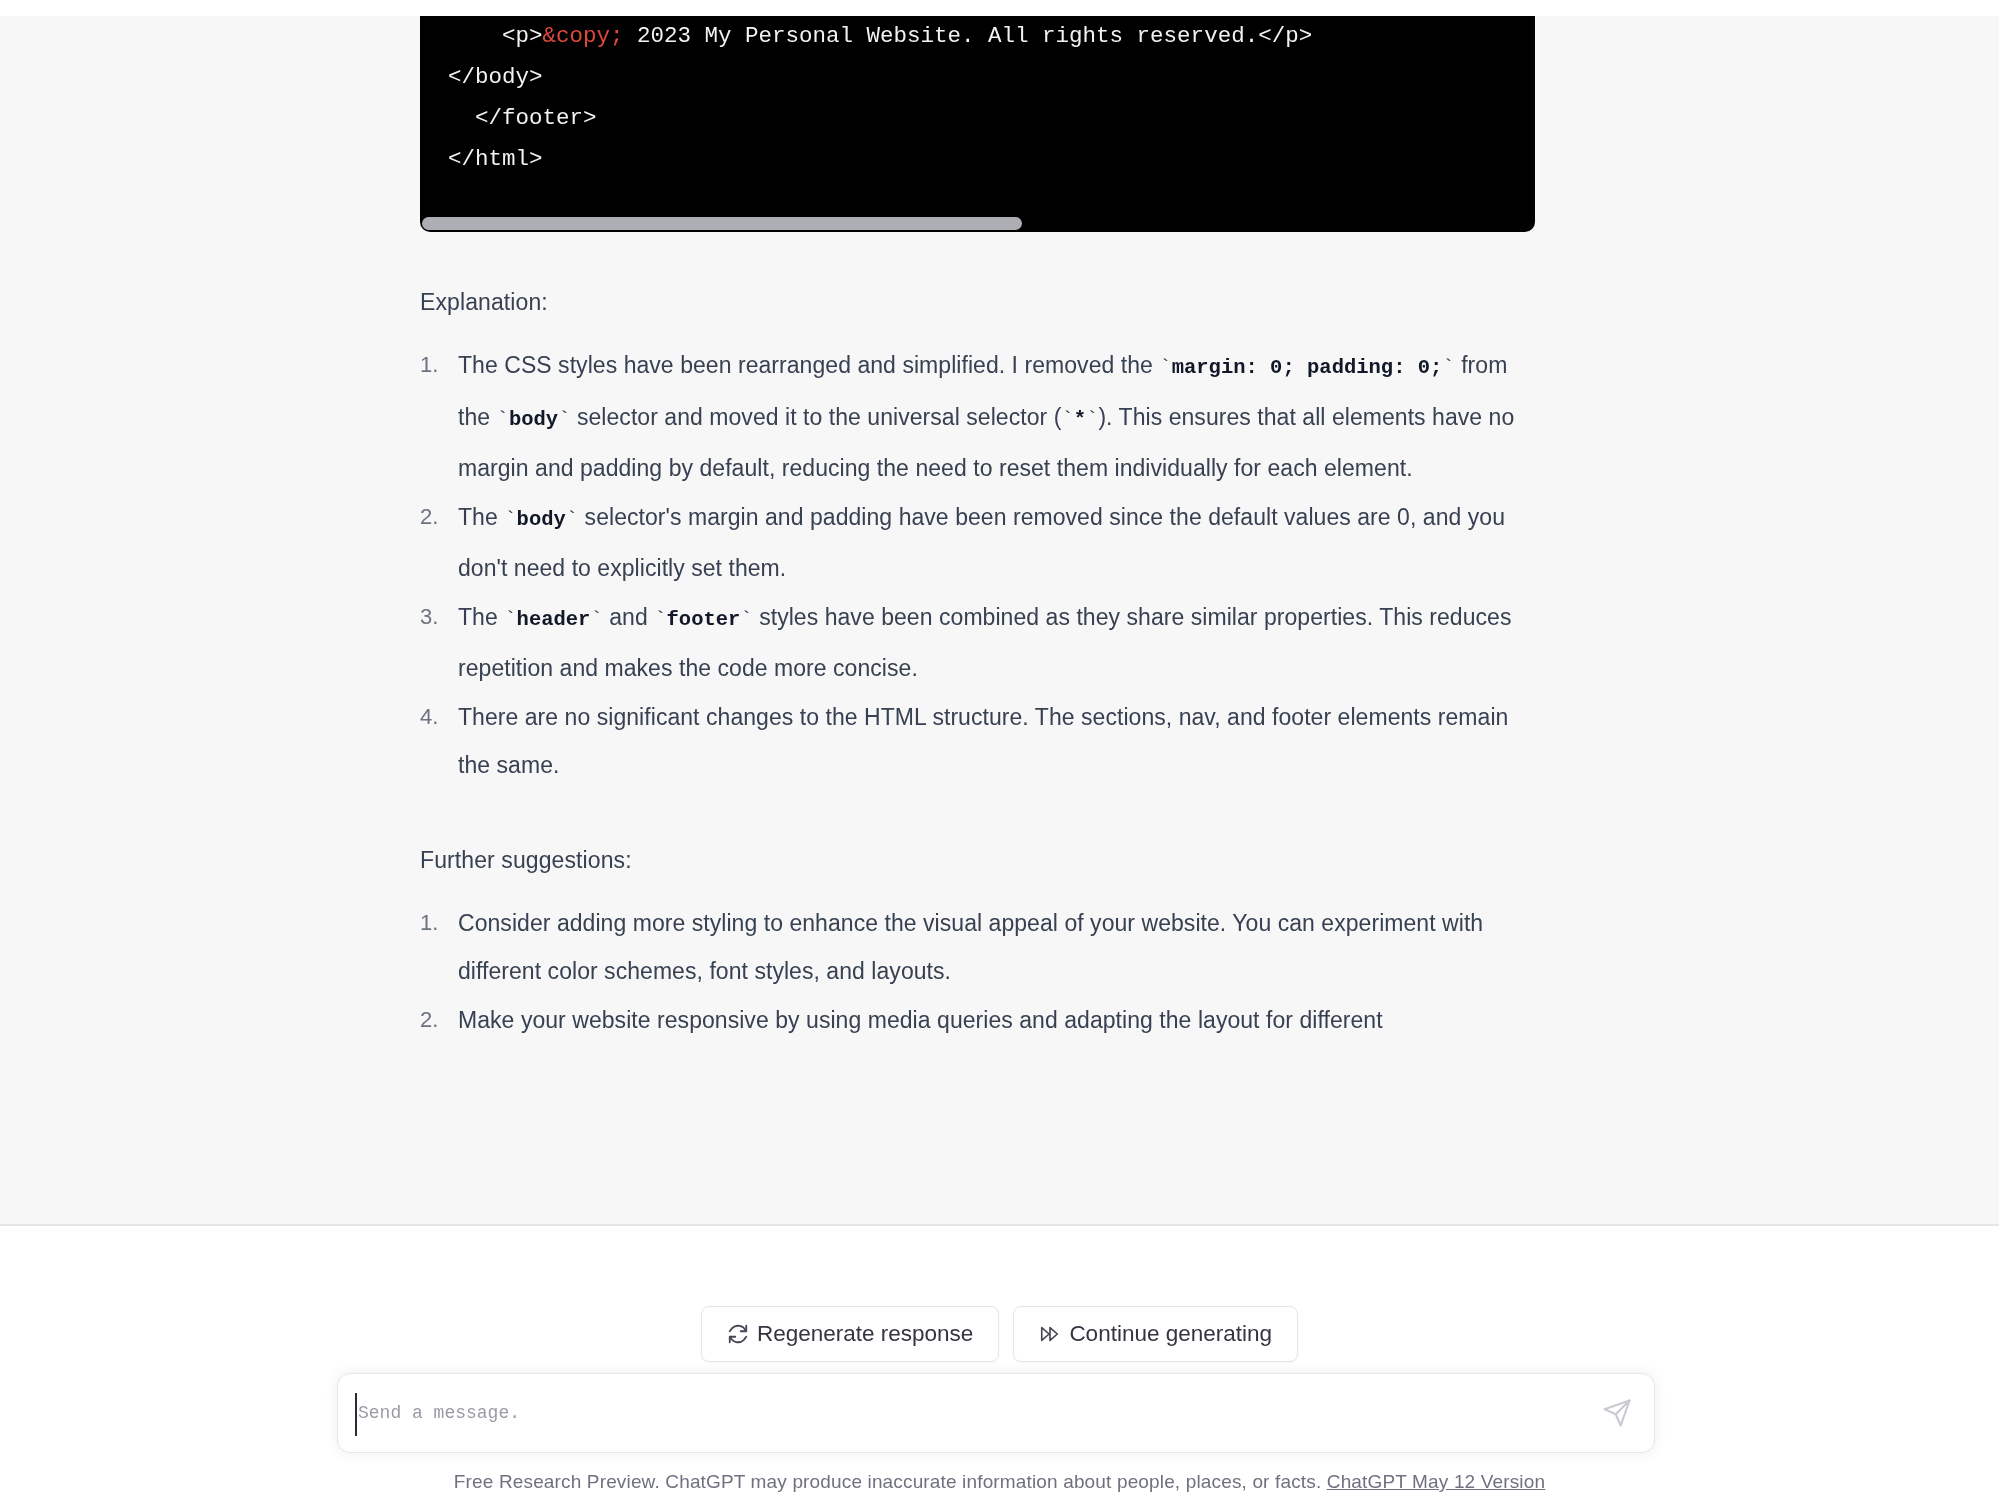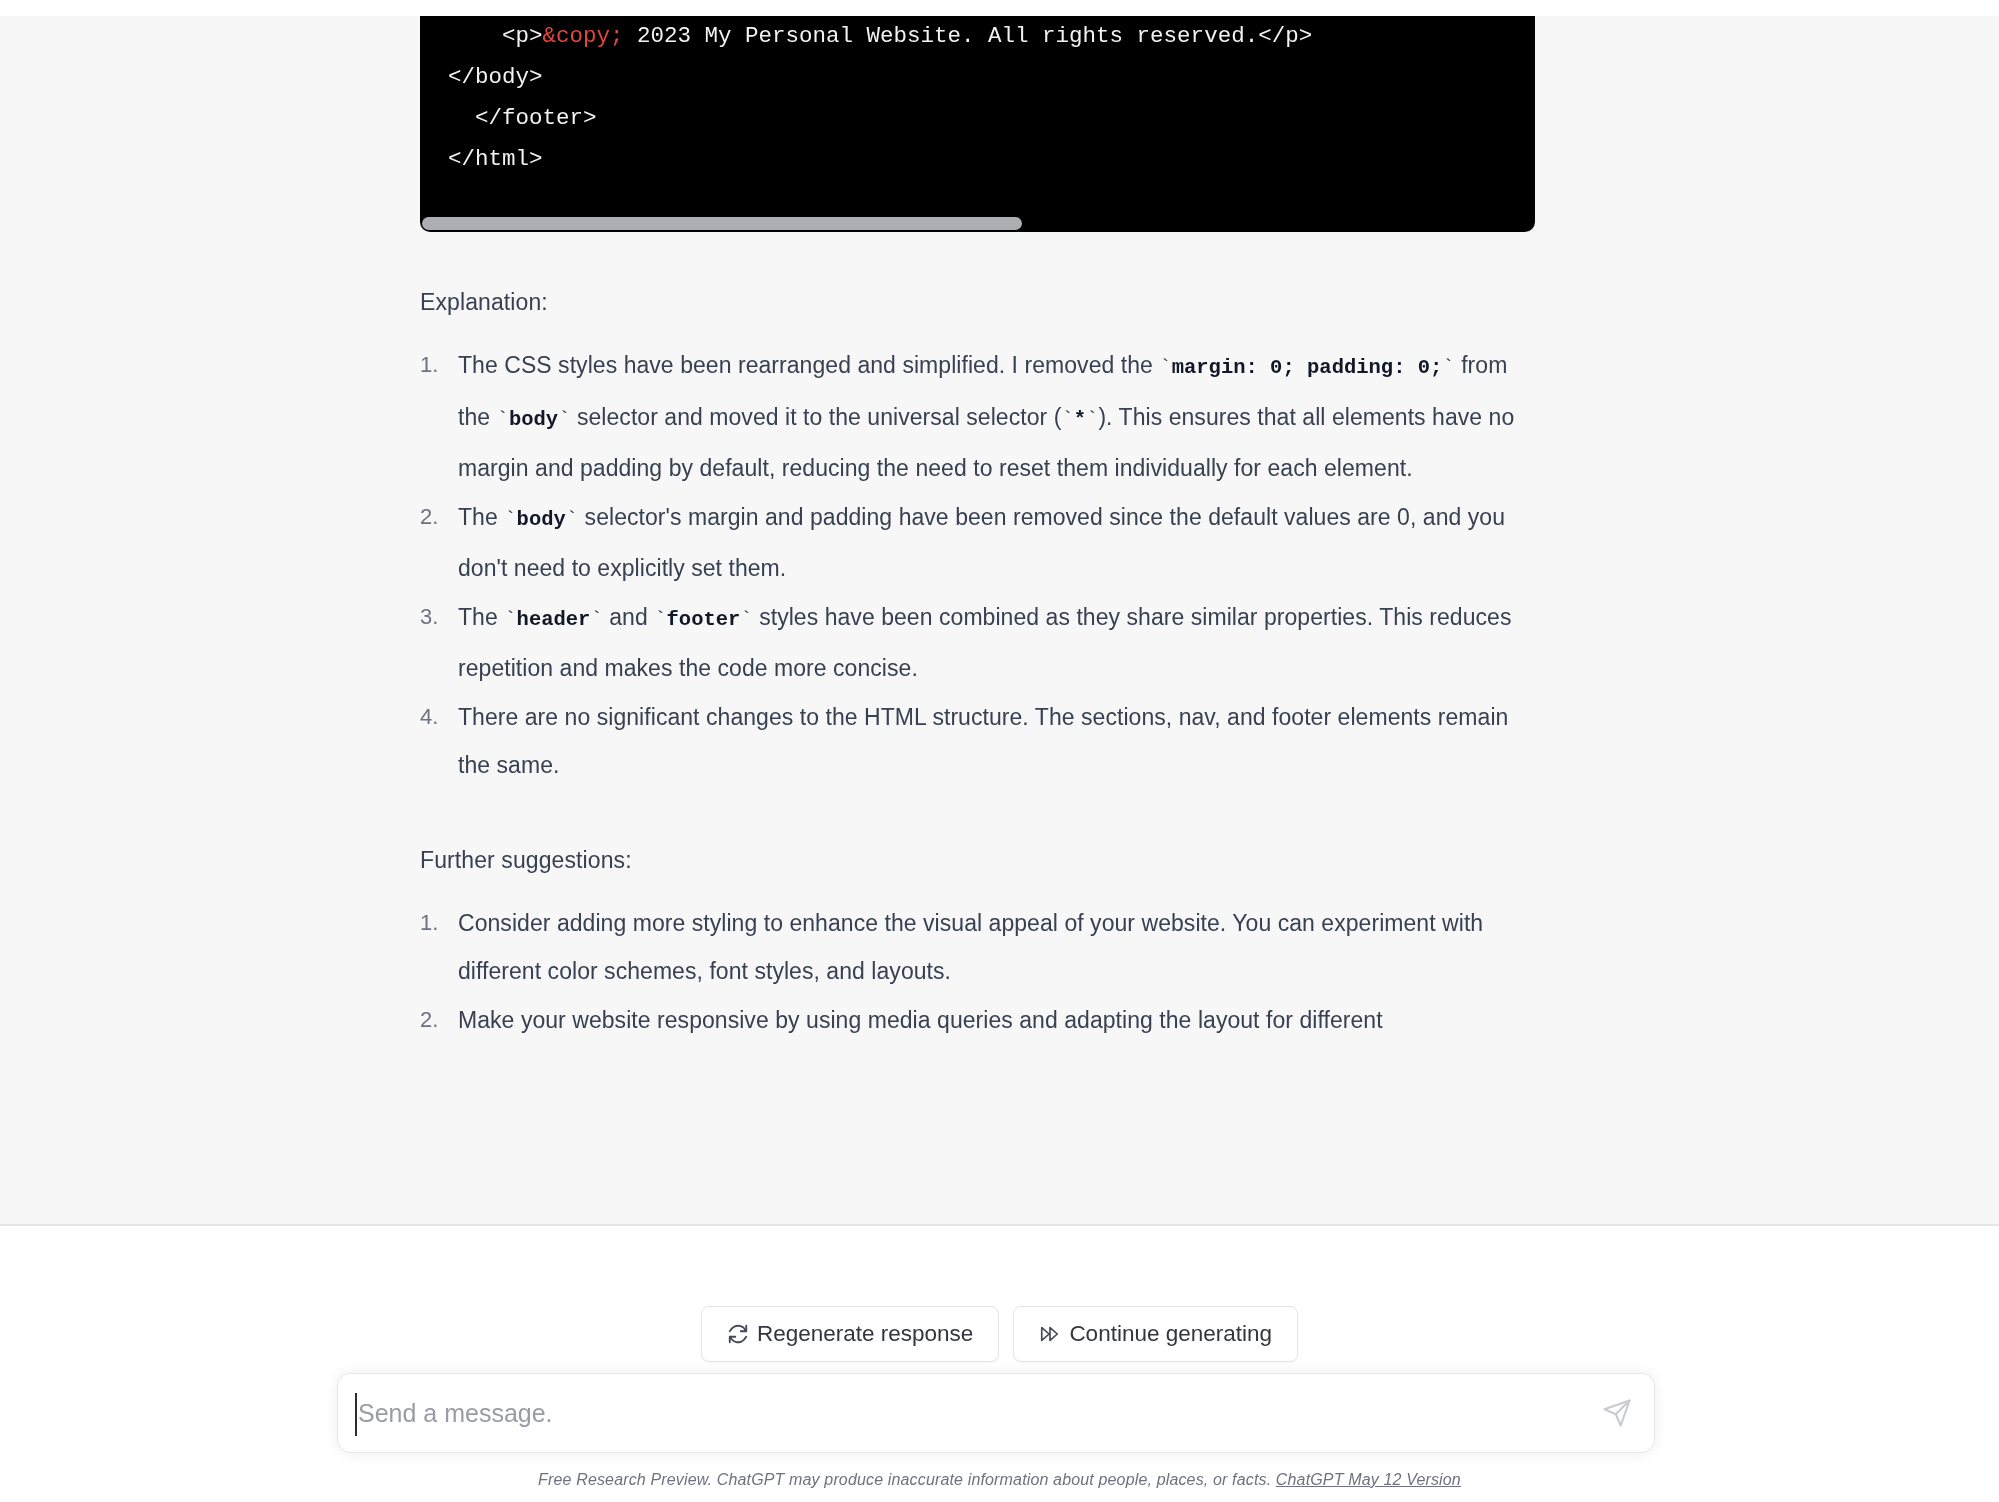--- a/index.html
+++ b/index.html
@@ -132,41 +132,40 @@
     box-shadow:0 0 14px rgba(0,0,0,0.07);
     display:flex; align-items:center;
   }
   .caret {
     position:absolute; left:17px; top:19px;
     width:2px; height:43px; background:#2b2c33;
   }
   .input-field {
     flex:1;
     border:0; outline:0; background:transparent;
-    font-family:Liberation Sans, sans-serif;
-    font-size:25px;
+    font-family:Liberation Mono, monospace;
+    font-size:18px;
     color:#23242b;
     padding:0 0 0 20px;
     height:78px;
   }
   .input-field::placeholder { color:#9a9ba6; opacity:1; }
   .send-btn {
     width:74px; height:78px;
     display:flex; align-items:center; justify-content:center;
     background:transparent; border:0; cursor:pointer;
     color:#c9cad3;
   }
 
   .disclaimer {
     position:absolute; left:0; top:243px; width:1999px;
     text-align:center;
-    font-size:16px;
+    font-size:19px;
     color:#6f7180;
     letter-spacing:.15px;
-    font-style:italic;
   }
   .disclaimer a { color:#6f7180; text-decoration:underline; }
 </style>
 </head>
 <body>
 
 <div class="screen">
 
   <div class="conversation">
     <div class="msg-inner">

